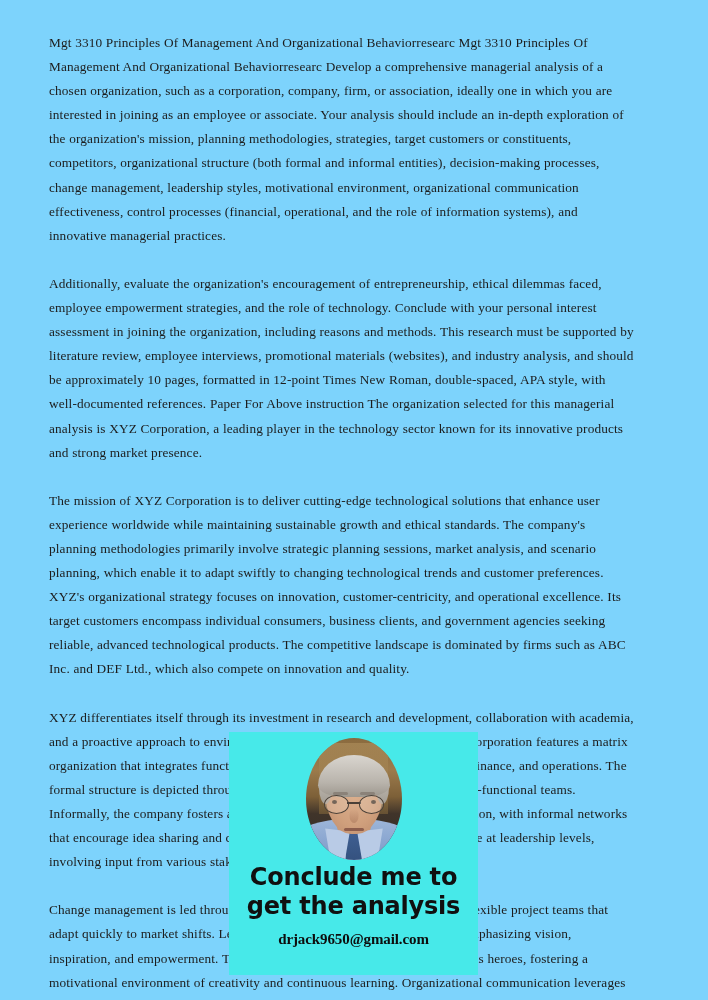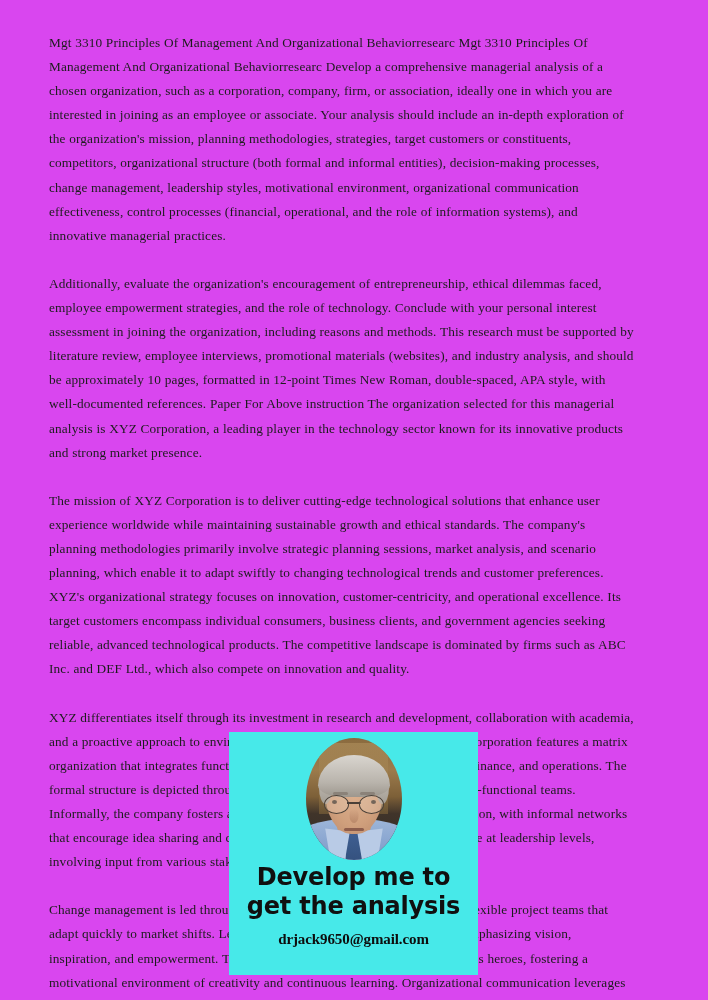--- a/index.html
+++ b/index.html
@@ -16,21 +16,21 @@
     font-family: "Liberation Serif", "DejaVu Serif", serif;
     -webkit-font-smoothing: antialiased;
   }
 
   #page {
     position: absolute;
     left: 0;
     top: 0;
     width: 708px;
     height: 1000px;
-    background: #d946ef;
+    background: #7dd3fc;
   }
 
   #doc-body {
     position: absolute;
     left: 49px;
     top: 31px;
     width: 585px;
   }
 
   .para {
@@ -252,19 +252,19 @@
       <div class="av-eye r"></div>
       <div class="av-glasses">
         <div class="av-lens l"></div>
         <div class="av-bridge"></div>
         <div class="av-lens r"></div>
       </div>
       <div class="av-nose"></div>
       <div class="av-mouth"></div>
     </div>
 
-    <div id="promo-line1">Develop me to</div>
+    <div id="promo-line1">Conclude me to</div>
     <div id="promo-line2">get the analysis</div>
     <div id="promo-email">drjack9650@gmail.com</div>
 
   </div>
 
 </div>
 
 </body></html>

